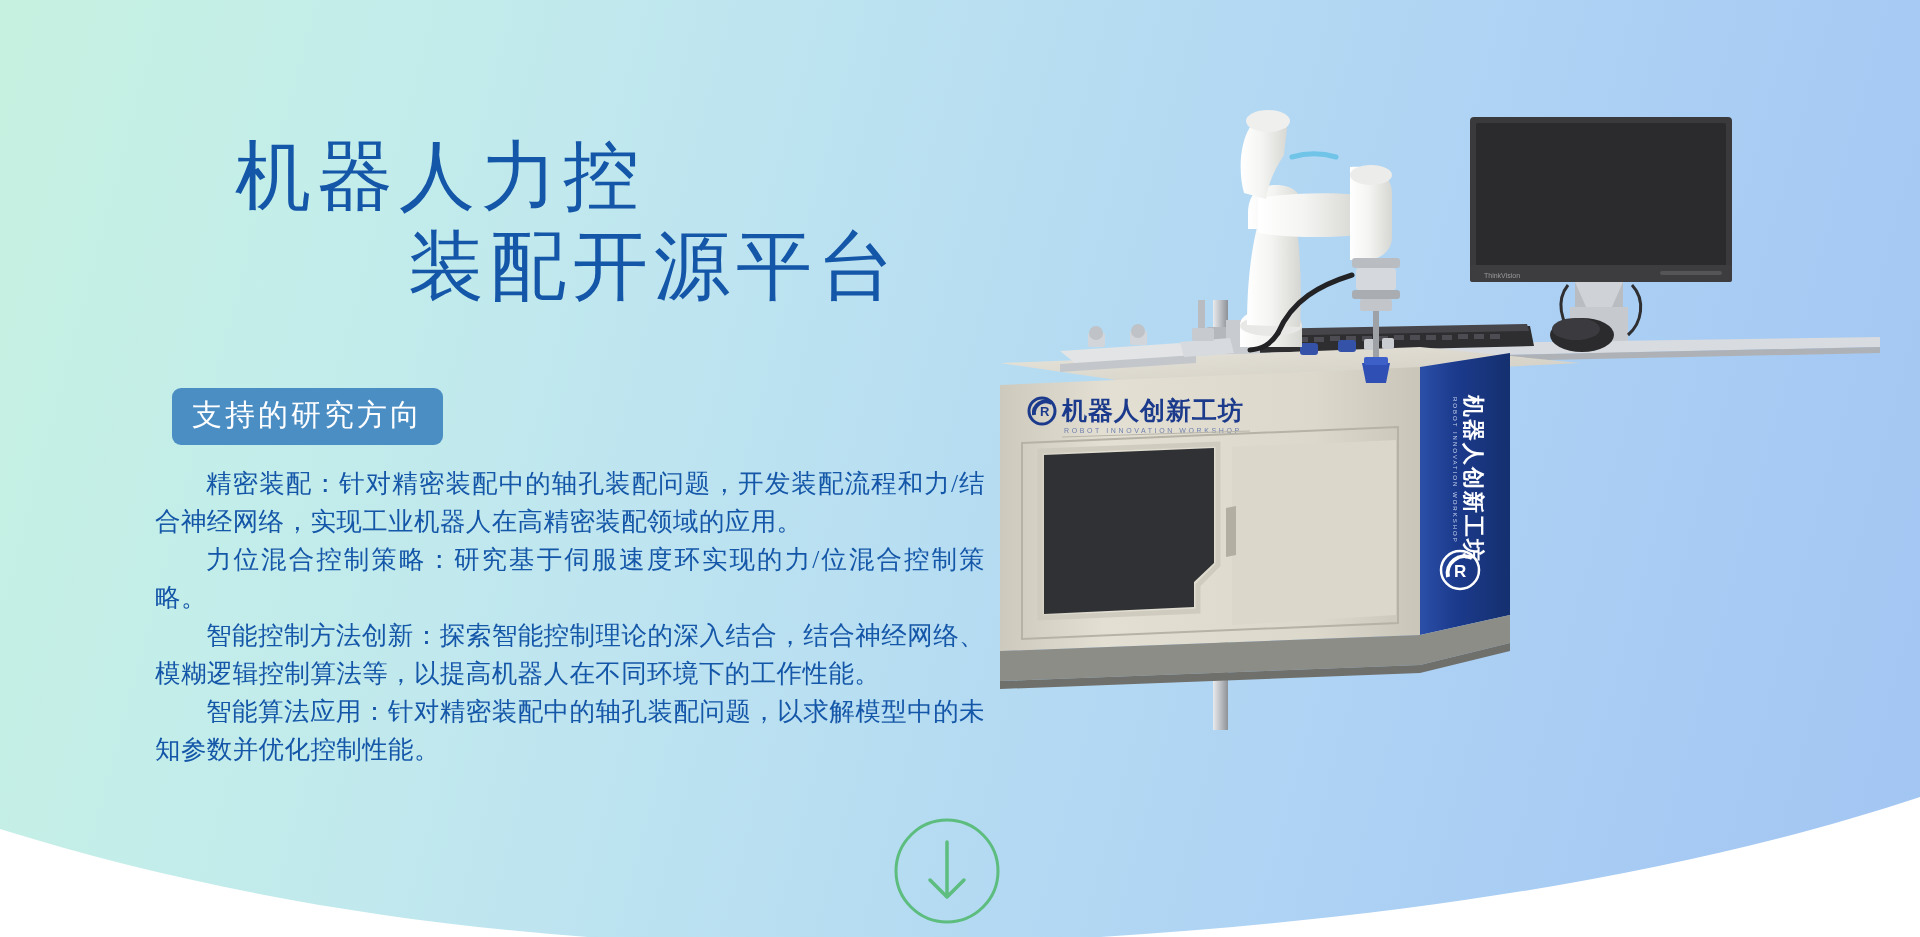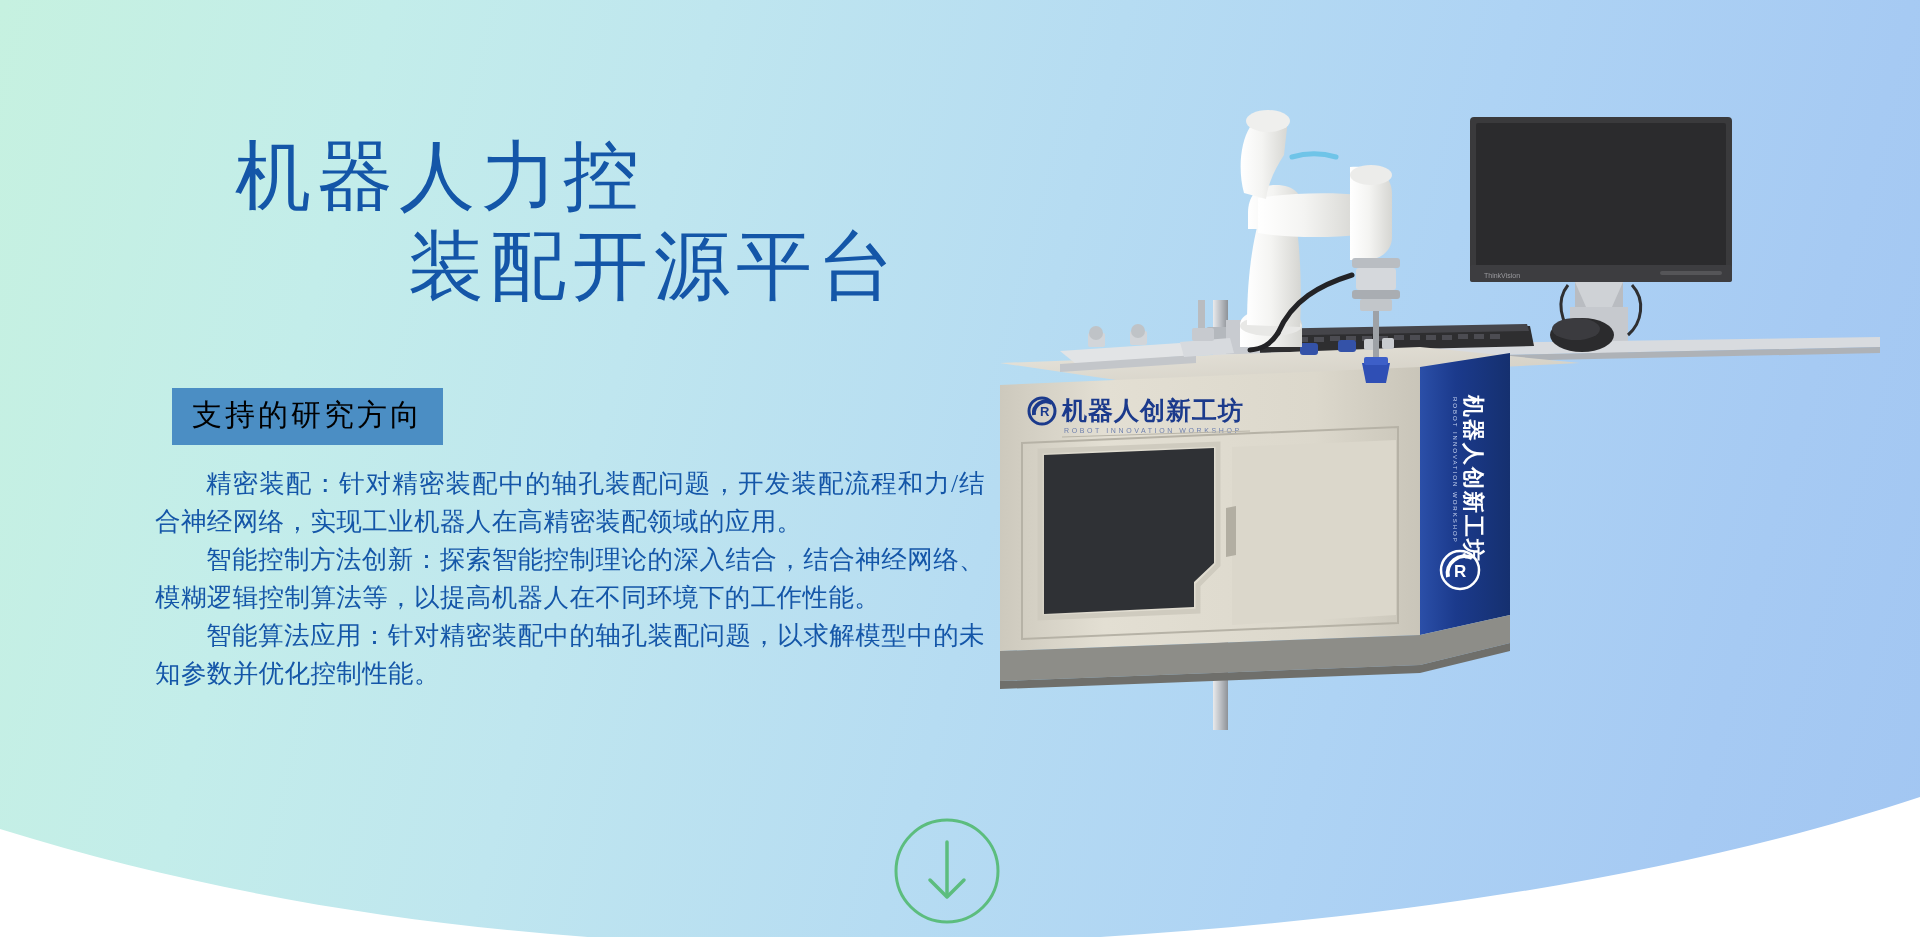--- a/index.html
+++ b/index.html
@@ -23,23 +23,23 @@
   
   .content { position:absolute; left:0; top:0; width:1010px; height:886px; }
 
   .title-block { position:absolute; left:0; top:132px; width:1000px; }
   .title-line { color:#1456a8; font-size:76px; line-height:1.18;
                 letter-spacing:6px; font-weight:400; white-space:nowrap; }
   .title-line.l1 { padding-left:235px; }
   .title-line.l2 { padding-left:408px; }
 
   .badge-wrap { position:absolute; left:172px; top:388px; }
-  .badge { display:inline-block; background:#4b8ec4; color:#000000;
+  .badge { display:inline-block; background:#4b8ec4; color:#ffffff;
            font-size:30px; letter-spacing:3px; padding:7px 20px 9px 20px;
-           border-radius:0; font-family:"Liberation Serif", serif; }
+           border-radius:9px; font-family:"Liberation Serif", serif; }
 
   .body-block { position:absolute; left:155px; top:465px; width:830px; }
   .para { color:#1456a8; font-size:25.5px; line-height:38px;
           text-indent:2em; letter-spacing:0.4px; text-align:justify;
           font-family:"Liberation Serif", serif; }
 
   
   .scroll-ind { position:absolute; left:888px; top:812px; width:118px; height:118px; }
   .scroll-ind circle, .scroll-ind path, .scroll-ind line { stroke:#5cbd7e; }
 
@@ -59,20 +59,21 @@
     <div class="title-line l1">机器人力控</div>
     <div class="title-line l2">装配开源平台</div>
   </div>
 
   <div class="badge-wrap">
     <span class="badge">支持的研究方向</span>
   </div>
 
   <div class="body-block">
     <p class="para">精密装配：针对精密装配中的轴孔装配问题，开发装配流程和力/结合神经网络，实现工业机器人在高精密装配领域的应用。</p>
+    <p class="para">力位混合控制策略：研究基于伺服速度环实现的力/位混合控制策略。</p>
     <p class="para">智能控制方法创新：探索智能控制理论的深入结合，结合神经网络、模糊逻辑控制算法等，以提高机器人在不同环境下的工作性能。</p>
     <p class="para">智能算法应用：针对精密装配中的轴孔装配问题，以求解模型中的未知参数并优化控制性能。</p>
   </div>
 </div>
 
 <svg class="scroll-ind" viewBox="0 0 118 118">
   <circle cx="59" cy="59" r="51" fill="none" stroke="#5cbd7e" stroke-width="3"></circle>
   <line x1="59" y1="30" x2="59" y2="84" stroke="#5cbd7e" stroke-width="3.5" stroke-linecap="round"></line>
   <path d="M42,68 L59,85 L76,68" fill="none" stroke="#5cbd7e" stroke-width="3.5" stroke-linecap="round" stroke-linejoin="round"></path>
 </svg>

